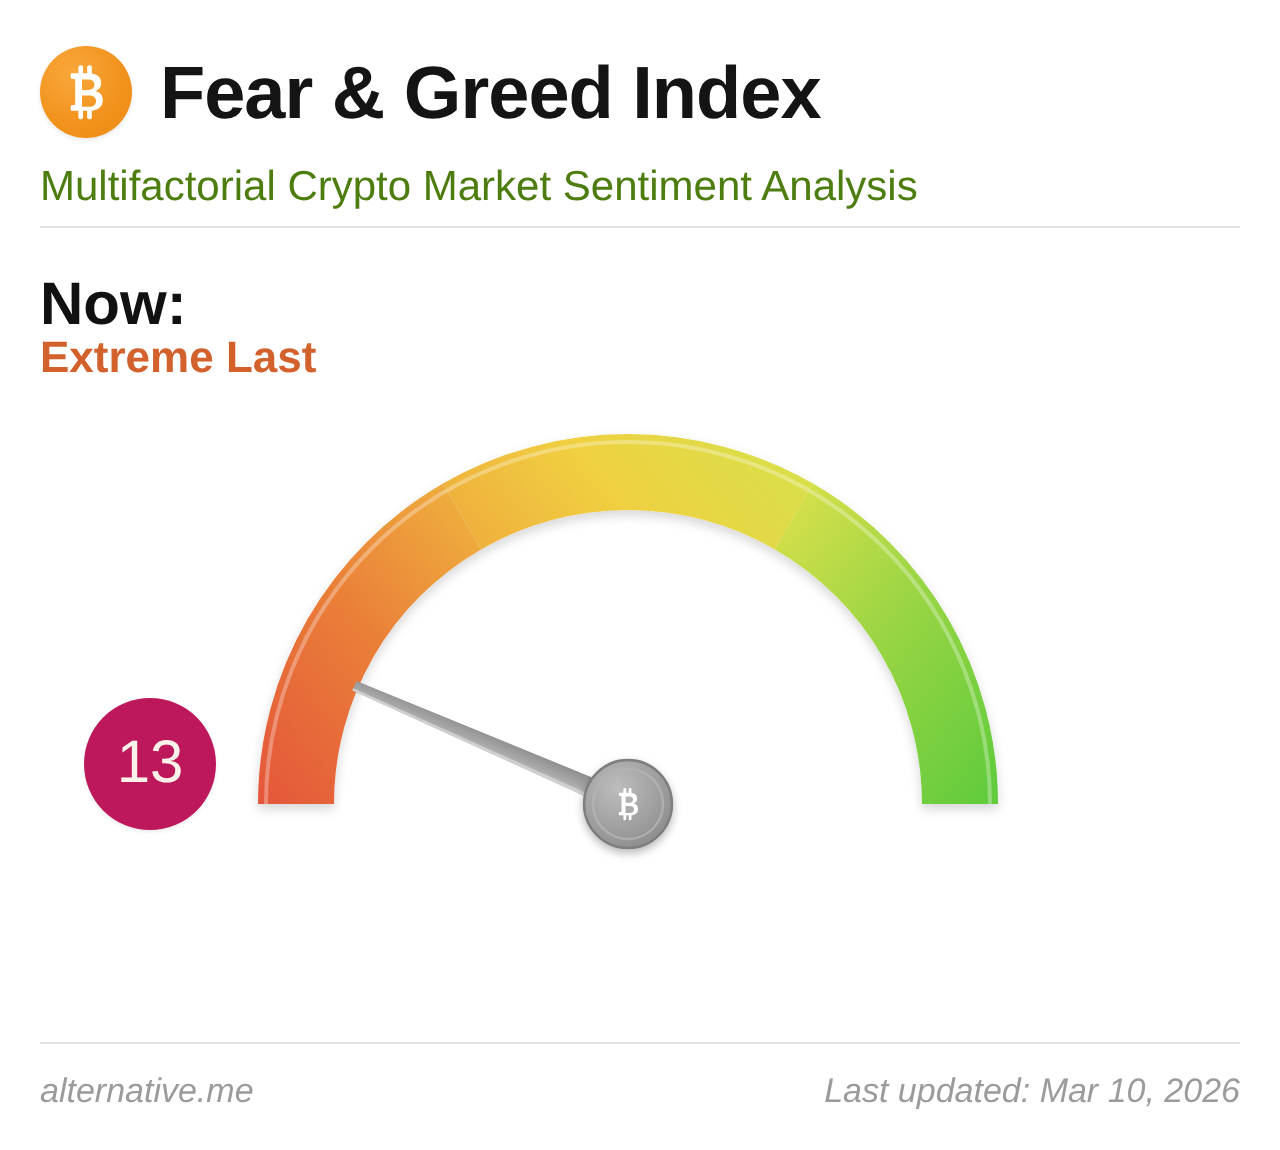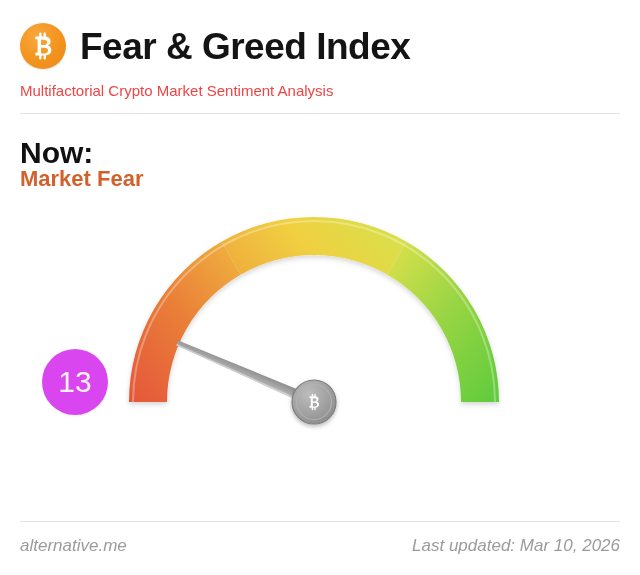--- a/index.html
+++ b/index.html
@@ -50,22 +50,22 @@
     letter-spacing: -0.5px;
     color: #141414;
     margin-left: 14px;
     line-height: 1;
     white-space: nowrap;
   }
   .subtitle {
     position: absolute;
     left: 20px;
     top: 82px;
-    font-size: 15px;
-    color: #ef4444;
+    font-size: 21px;
+    color: #4d7c0f;
     white-space: nowrap;
   }
   .divider-top {
     position: absolute;
     left: 20px;
     top: 113px;
     width: 600px;
     height: 1px;
     background: #e3e3e3;
   }
@@ -164,21 +164,21 @@
         </g>
       </svg>
     </div>
     <div class="title">Fear &amp; Greed Index</div>
   </div>
 
   <div class="subtitle">Multifactorial Crypto Market Sentiment Analysis</div>
   <div class="divider-top"></div>
 
   <div class="now-label">Now:</div>
-  <div class="now-value" style="color: rgb(211, 97, 43);">Market Fear</div>
+  <div class="now-value" style="color: rgb(211, 97, 43);">Extreme Last</div>
 
   <div class="gauge-wrap">
     <svg class="gauge-svg" viewBox="0 0 640 300">
       <defs>
         <linearGradient id="arcGrad" x1="0" y1="1" x2="1" y2="0" gradientUnits="objectBoundingBox">
           <stop offset="0%" stop-color="#e4563a"></stop>
           <stop offset="16%" stop-color="#e8753c"></stop>
           <stop offset="33%" stop-color="#eda03c"></stop>
           <stop offset="50%" stop-color="#f0c93f"></stop>
           <stop offset="63%" stop-color="#e9e04d"></stop>
@@ -260,21 +260,21 @@
           <rect x="13.2" y="3.6" width="2.3" height="5.2" rx="1"></rect>
           <rect x="17.6" y="3.6" width="2.3" height="5.2" rx="1"></rect>
           <rect x="13.2" y="25.4" width="2.3" height="5.2" rx="1"></rect>
           <rect x="17.6" y="25.4" width="2.3" height="5.2" rx="1"></rect>
           <path d="M9.4 7.6h9.1c3.6 0 6.1 1.8 6.1 4.8 0 2.1-1.2 3.5-2.9 4.1 2.2 0.5 3.7 2.1 3.7 4.6 0 3.3-2.6 5.3-6.7 5.3H9.4l0-2.6 2.2-0.4V10.6l-2.2-0.4V7.6zm5.6 3.1v5.3h3.1c1.9 0 3.1-1 3.1-2.7 0-1.7-1.2-2.6-3.2-2.6h-3zm0 8v5.7h3.6c2.1 0 3.4-1.1 3.4-2.9 0-1.8-1.3-2.8-3.5-2.8h-3.5z"></path>
         </g>
       </g>
     </svg>
   </div>
 
-  <div class="value-bubble" style="background: #d946ef; color: rgb(253, 242, 234);">13</div>
+  <div class="value-bubble" style="background: #be185d; color: rgb(253, 242, 234);">13</div>
 
   <div class="divider-bottom"></div>
   <div class="footer">
     <span class="footer-left">alternative.me</span>
     <span class="footer-right">Last updated: Mar 10, 2026</span>
   </div>
 
 </div>
 
 </body></html>

